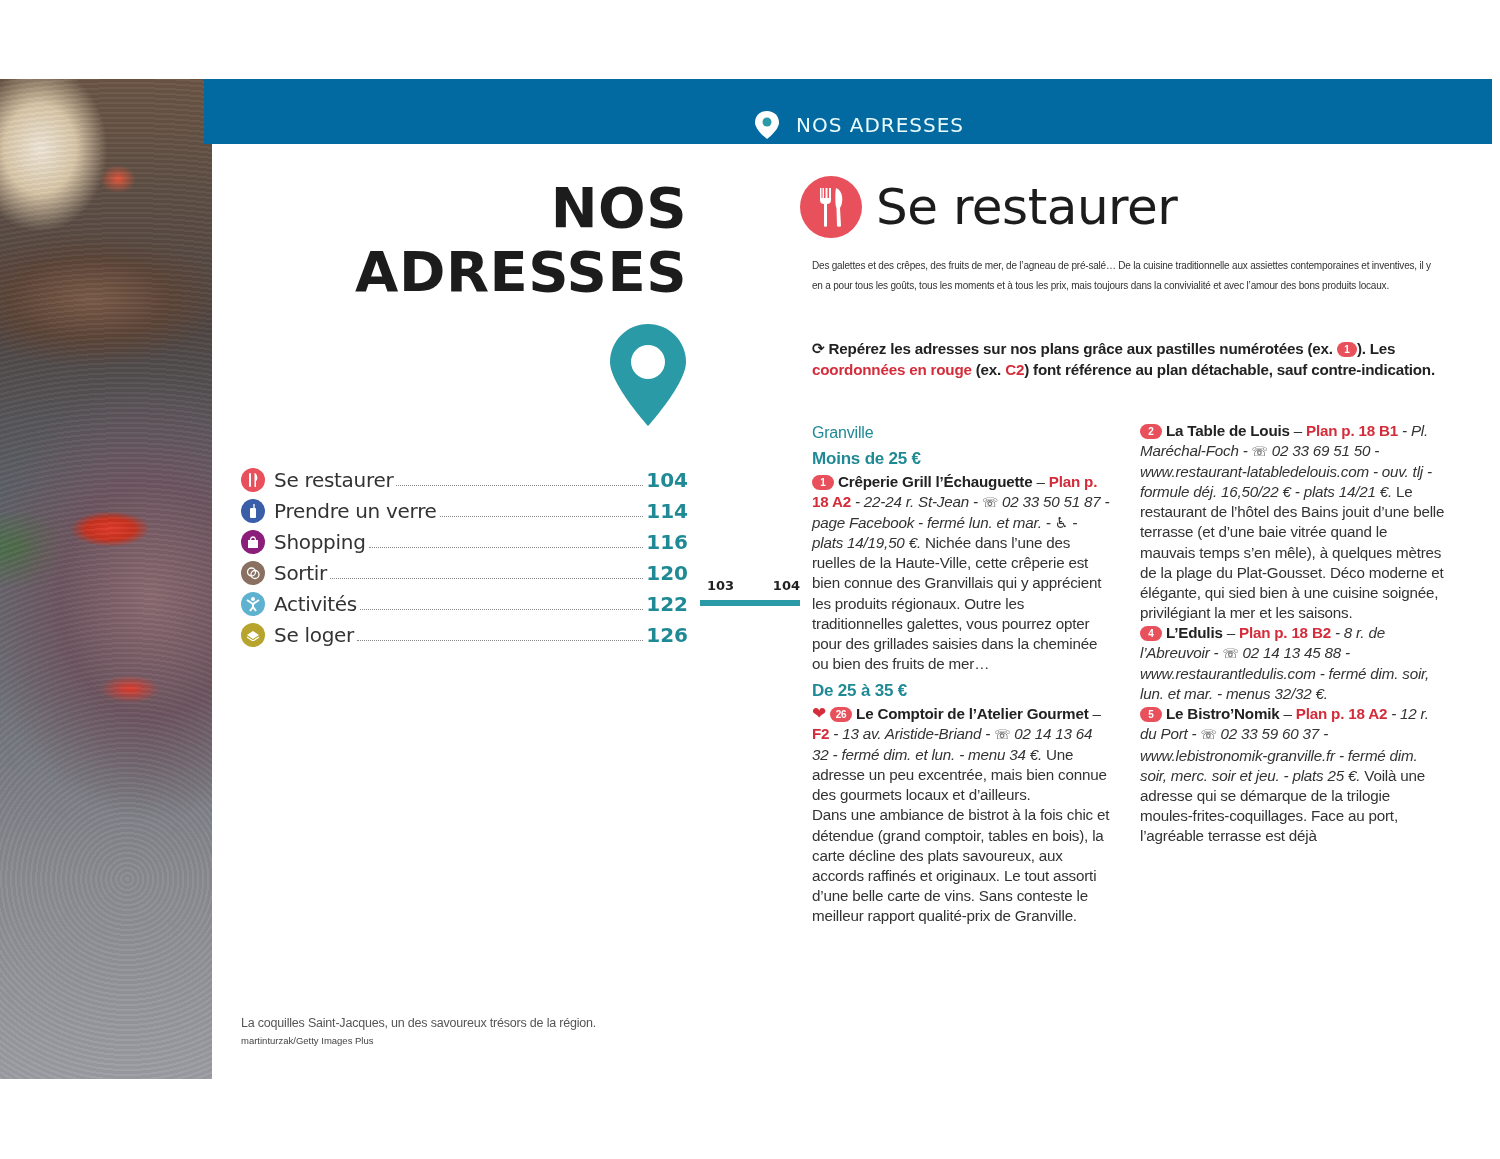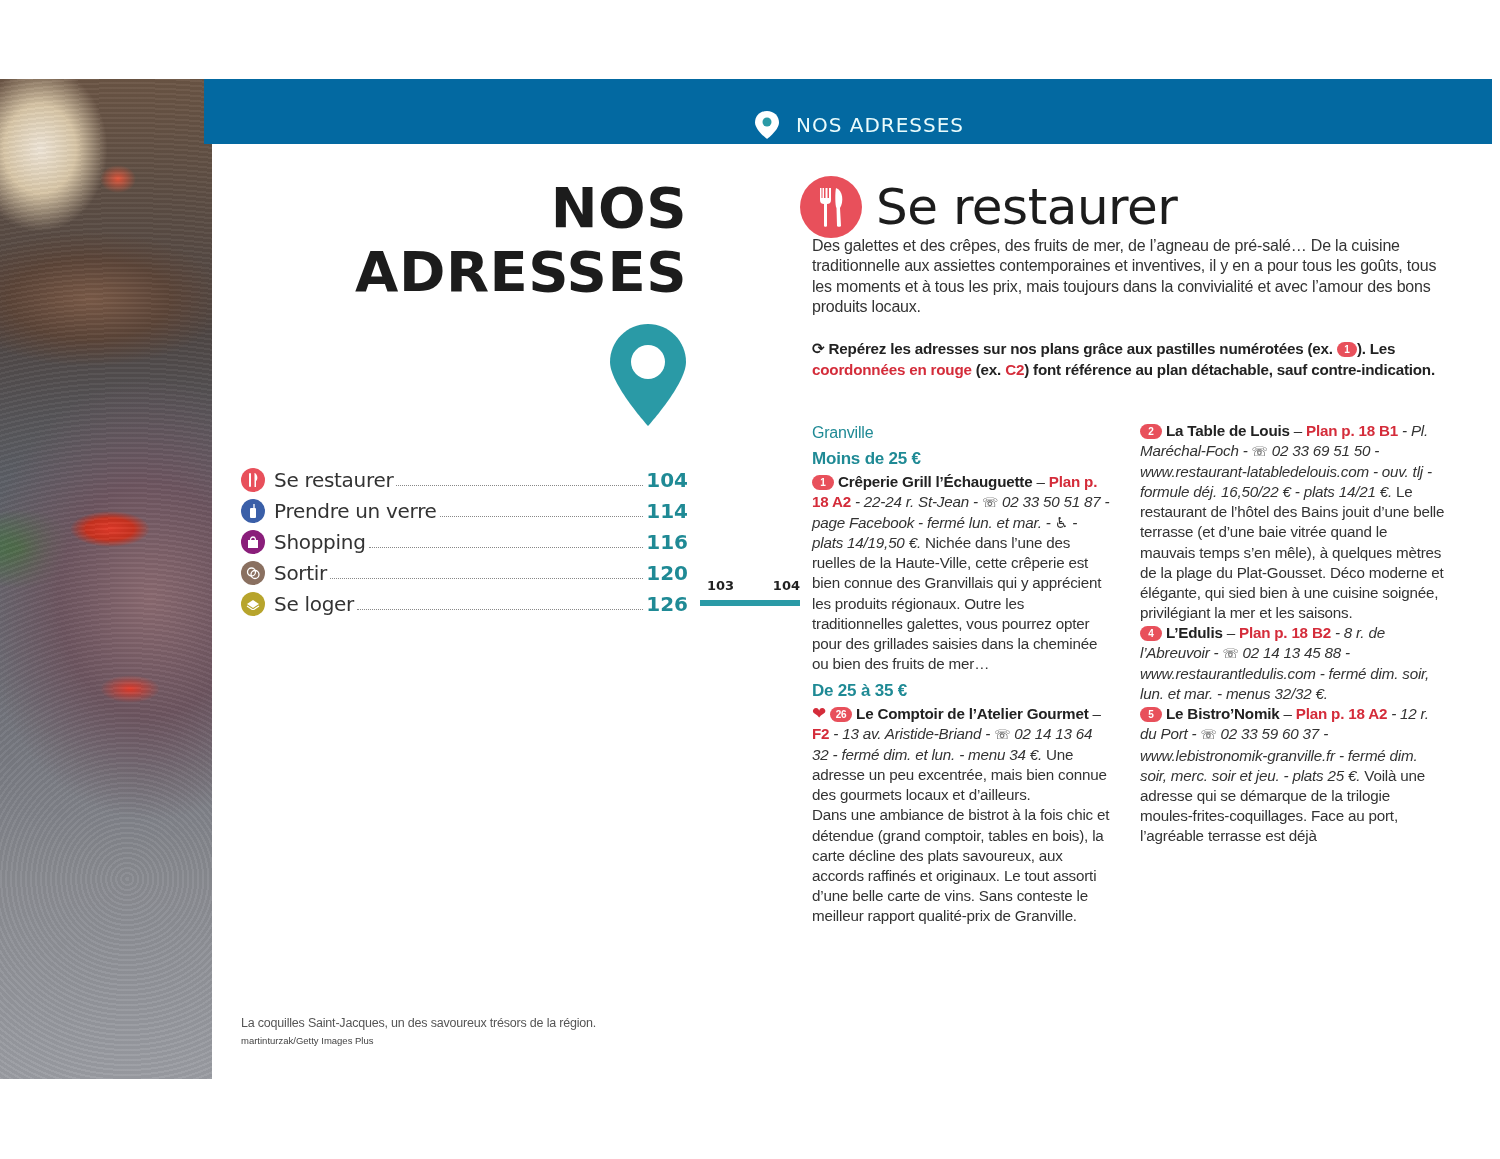--- a/index.html
+++ b/index.html
@@ -49,21 +49,21 @@
   .pager-nums { display: flex; justify-content: space-between; font-size: 13px; font-weight: bold; color: #222; font-family: "DejaVu Sans", sans-serif; margin-left: 7px; }
   .pager-bar { height: 6px; background: #2a9aa6; margin-top: 7px; }
 
   .caption { position: absolute; left: 241px; top: 1016px; font-size: 12.5px; color: #555; letter-spacing: -0.2px; }
   .credit { position: absolute; left: 241px; top: 1035px; font-size: 9.5px; color: #444; }
 
   .section-head { position: absolute; left: 800px; top: 176px; display: flex; align-items: center; }
   .section-icon { width: 62px; height: 62px; border-radius: 50%; background: #e8505b; margin-right: 14px; display:flex; align-items:center; justify-content:center; }
   .section-title { font-size: 50px; color: #1c1c1c; font-family: "DejaVu Sans", sans-serif; letter-spacing: -0.5px; }
 
-  .intro { position: absolute; left: 812px; top: 236px; width: 630px; font-size: 16px; line-height: 20.3px; color: #333; letter-spacing: -0.2px; }
+  .intro { position: absolute; left: 812px; top: 256px; width: 630px; font-size: 10px; line-height: 20.3px; color: #333; letter-spacing: -0.2px; }
   .note { position: absolute; left: 812px; top: 339px; width: 630px; font-size: 15.2px; line-height: 20.5px; color: #222; font-weight: bold; letter-spacing: -0.2px; }
   .red { color: #d42c3a; font-weight: bold; }
   .pill { display: inline-block; min-width: 22px; height: 15px; border-radius: 8px; background: #e8505b; color: #fff; font-size: 10px; line-height: 15px; text-align: center; font-weight: bold; vertical-align: 1px; padding: 0 4px; }
   .pill.sm { min-width: 20px; }
 
   .col { position: absolute; font-size: 15.2px; line-height: 20.1px; color: #333; letter-spacing: -0.2px; }
   .col1 { left: 812px; top: 420px; width: 300px; }
   .col2 { left: 1140px; top: 421px; width: 305px; }
   .city { font-size: 16px; color: #1f8a95; font-weight: normal; line-height: 26px; }
   .price { font-size: 17px; color: #1f8a95; font-weight: bold; line-height: 22px; margin-bottom: 2px; margin-top: 2px; }
@@ -135,20 +135,31 @@
       <svg width="14" height="14" viewBox="0 0 14 14">
           <circle cx="5.5" cy="6" r="4" fill="none" stroke="#fff" stroke-width="1.3"></circle>
           <circle cx="9" cy="8.5" r="4" fill="none" stroke="#fff" stroke-width="1.3"></circle>
         </svg>
     </span>
     <span class="toc-label">Sortir</span>
     <span class="toc-dots"></span>
     <span class="toc-page">120</span>
   </div>
   <div class="toc-row">
+    <span class="toc-icon" style="background:#5fb2cf">
+      <svg width="14" height="16" viewBox="0 0 14 16">
+          <circle cx="7" cy="3" r="2" fill="#fff"></circle>
+          <path d="M1 4 L7 8 L13 4 M7 8 L7 11 L4 15 M7 11 L10 15" stroke="#fff" stroke-width="2" fill="none"></path>
+        </svg>
+    </span>
+    <span class="toc-label">Activités</span>
+    <span class="toc-dots"></span>
+    <span class="toc-page">122</span>
+  </div>
+  <div class="toc-row">
     <span class="toc-icon" style="background:#b7a42c">
       <svg width="14" height="12" viewBox="0 0 14 12">
           <path d="M1 6 L7 2 L13 6 L7 10 Z" fill="#fff"></path>
           <path d="M1 8 L7 12 L13 8" stroke="#fff" stroke-width="1.2" fill="none"></path>
         </svg>
     </span>
     <span class="toc-label">Se loger</span>
     <span class="toc-dots"></span>
     <span class="toc-page">126</span>
   </div>

